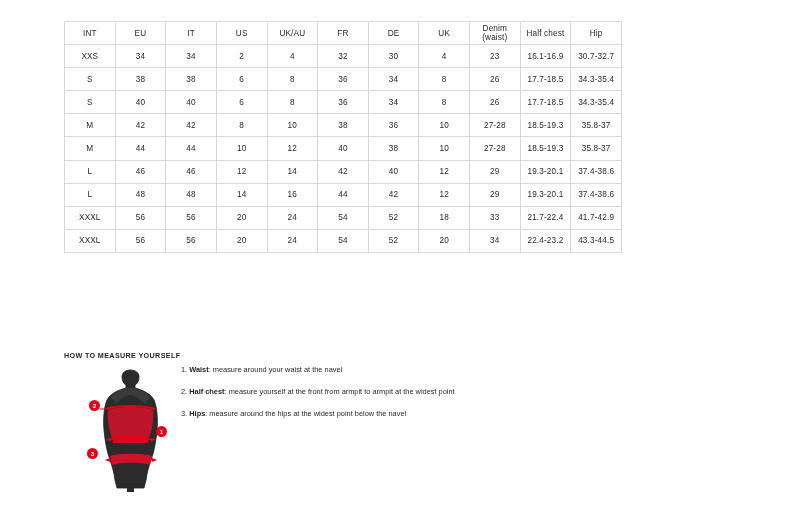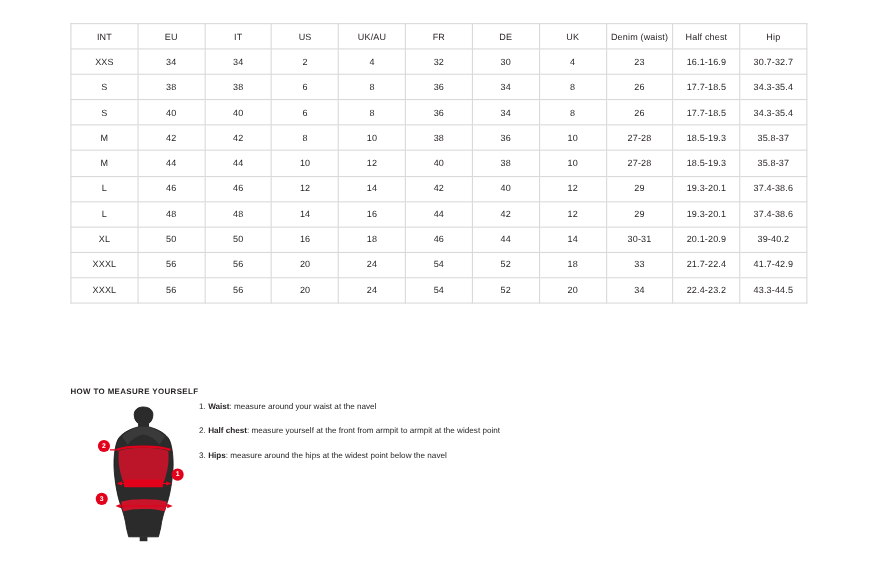--- a/index.html
+++ b/index.html
@@ -23,21 +23,21 @@
 
   
   .table-wrap {
     position: absolute;
     left: 64px;
     top: 21px;
     width: 670px;
   }
   table.size-table {
     border-collapse: collapse;
-    width: 670px;
+    width: 558px;
     table-layout: fixed;
   }
   table.size-table td,
   table.size-table th {
     border: 1px solid #d9d9d9;
     height: 22.1px;
     text-align: center;
     vertical-align: middle;
     font-size: 8.2px;
     font-weight: normal;
@@ -209,33 +209,20 @@
             <td>14</td>
             <td>16</td>
             <td>44</td>
             <td>42</td>
             <td>12</td>
             <td>29</td>
             <td>19.3-20.1</td>
             <td>37.4-38.6</td>
           </tr>
           <tr>
-            <td>XL</td>
-            <td>50</td>
-            <td>50</td>
-            <td>16</td>
-            <td>18</td>
-            <td>46</td>
-            <td>44</td>
-            <td>14</td>
-            <td>30-31</td>
-            <td>20.1-20.9</td>
-            <td>39-40.2</td>
-          </tr>
-          <tr>
             <td>XXXL</td>
             <td>56</td>
             <td>56</td>
             <td>20</td>
             <td>24</td>
             <td>54</td>
             <td>52</td>
             <td>18</td>
             <td>33</td>
             <td>21.7-22.4</td>

